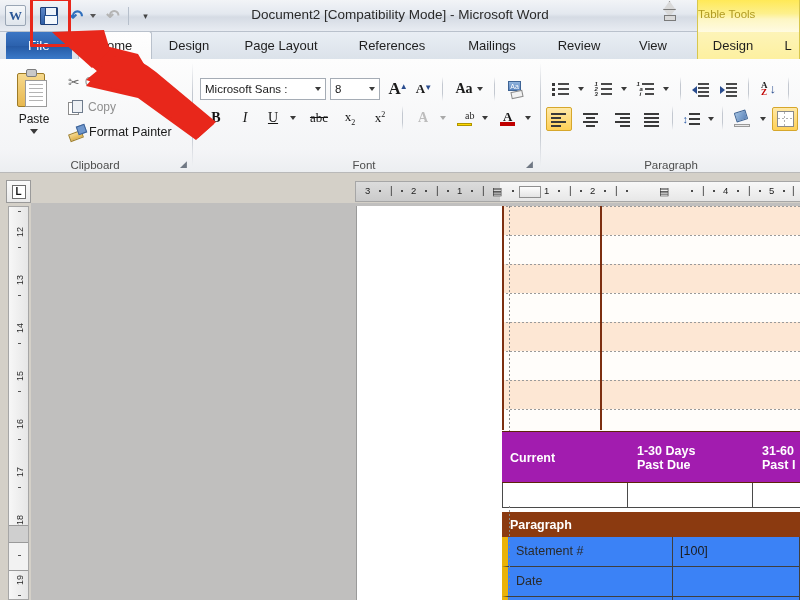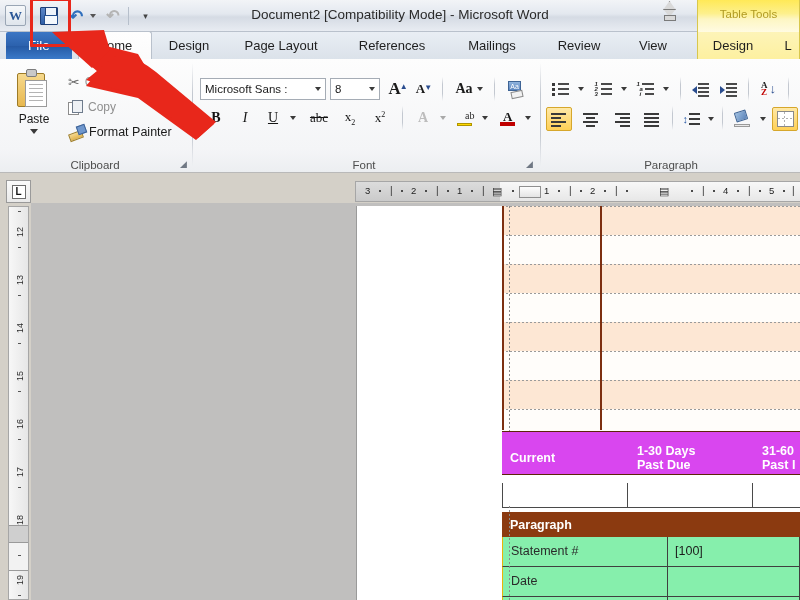--- a/index.html
+++ b/index.html
@@ -71,21 +71,21 @@
     font-family: "Liberation Sans", sans-serif;
   }
 
   
   .ctx-header {
     position: absolute; left: 697px; top: 0px; width: 103px; height: 32px;
     background: linear-gradient(to bottom, #ffe957 0%, #fdf08c 42%, #fdf6c3 60%, #fffbe2 100%);
     border-left: 1px solid #d8c74d; border-right: 1px solid #d8c74d;
   }
   .ctx-header span {
-    position: absolute; left: 0; right: 0; top: 8px; text-align: center;
+    position: absolute; left: 0; right: 0; top: 8px; 
     font-size: 11.5px; color: #b09a22;
   }
 
   
   .tabstrip {
     position: absolute; left: 0; top: 32px; width: 800px; height: 27px;
     background: linear-gradient(to bottom, #e9eef4, #dbe2ea);
   }
   .ctx-tabstrip-bg {
     position: absolute; left: 697px; top: 32px; width: 103px; height: 27px;
@@ -342,22 +342,22 @@
   }
   .vline-brown {
     position: absolute; top: 0; width: 2px; background: #7d2f10;
   }
   .vdash {
     position: absolute; top: 0; width: 1px;
     background: repeating-linear-gradient(to bottom, #8a8a8a 0 2px, transparent 2px 4px);
   }
 
   .aging-hdr {
-    position: absolute; left: 145px; width: 298px; height: 44px;
-    background: #d946ef;
+    position: absolute; left: 145px; width: 298px; height: 52px;
+    background: #a21caf;
     border-top: 1px solid #5d2509; border-bottom: 1px solid #5d2509;
   }
   .aging-hdr .cell {
     position: absolute; top: 0; height: 52px;
     display: flex; align-items: center;
     color: #ffffff; font-weight: bold; font-size: 12.5px; line-height: 14px;
     font-family: "Liberation Sans", sans-serif;
   }
   .aging-vals {
     position: absolute; left: 145px; width: 298px; height: 25px;
@@ -369,23 +369,23 @@
   }
 
   .remit { position: absolute; left: 145px; width: 298px; }
   .remit-hdr {
     height: 25px; background: #8b3a10;
     display: flex; align-items: center;
     color: #fff; font-weight: bold; font-size: 12.5px;
   }
   .remit-row {
     height: 30px; position: relative;
-    border-left: 1px solid #eab308; border-right: 1px solid #3f3f3f;
+    border-left: 6px solid #eab308; border-right: 1px solid #3f3f3f;
     border-bottom: 1px solid #3f3f3f;
-    background: #86efac;
+    background: #3b82f6;
   }
   .remit-row .lab {
     position: absolute; left: 8px; top: 7px; font-size: 12.5px; color: #2a2a2a;
   }
   .remit-row .val {
     position: absolute; left: 172px; top: 7px; font-size: 12.5px; color: #1b1b1b;
   }
   .remit-row .sep {
     position: absolute; left: 164px; top: 0; width: 1px; height: 100%; background: #3f3f3f;
   }

